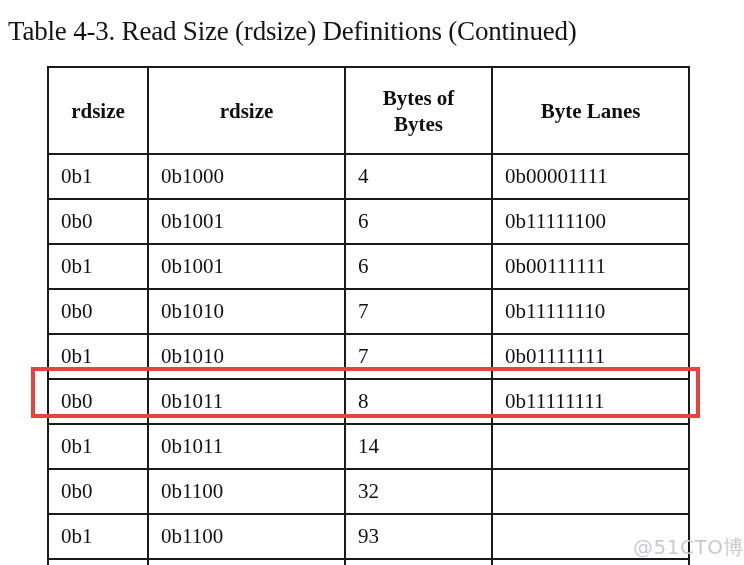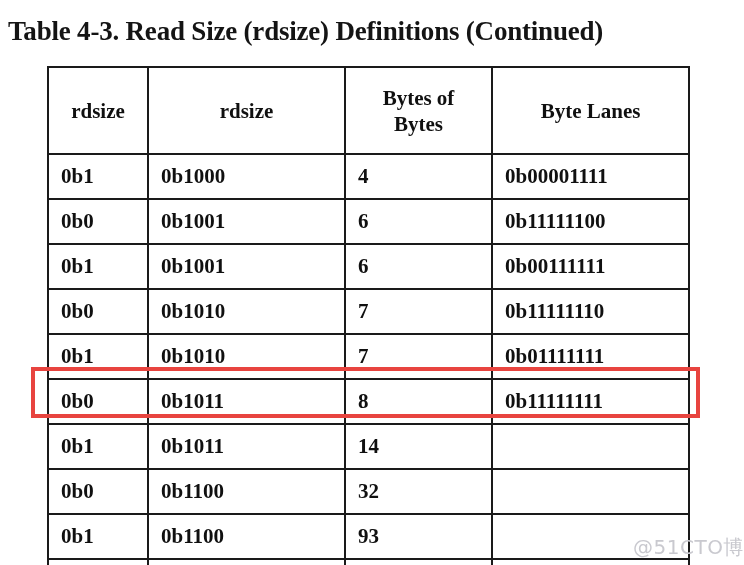--- a/index.html
+++ b/index.html
@@ -15,21 +15,21 @@
     font-family: "Liberation Serif", "DejaVu Serif", serif;
     color: #111111;
   }
 
   
   #table-caption {
     position: absolute;
     left: 8px;
     top: 14px;
     font-size: 27px;
-    font-weight: bold;
+    font-weight: normal;
     letter-spacing: -0.2px;
     white-space: nowrap;
     color: #141414;
     line-height: 34px;
   }
 
   
   #rdsize-table-wrap {
     position: absolute;
     left: 47px;
@@ -56,21 +56,21 @@
   table#rdsize-table thead th {
     height: 85px;
     text-align: center;
     font-weight: bold;
     padding-left: 0;
     font-size: 21px;
     line-height: 26px;
   }
   table#rdsize-table tbody td {
     height: 43px;
-    font-weight: bold;
+    font-weight: normal;
     border-radius: 13px;
   }
   
   col.c-wdptr     { width: 100px; }
   col.c-rdsize    { width: 197px; }
   col.c-numbytes  { width: 147px; }
   col.c-bytelanes { width: 197px; }
 
   
   #highlight-box {

